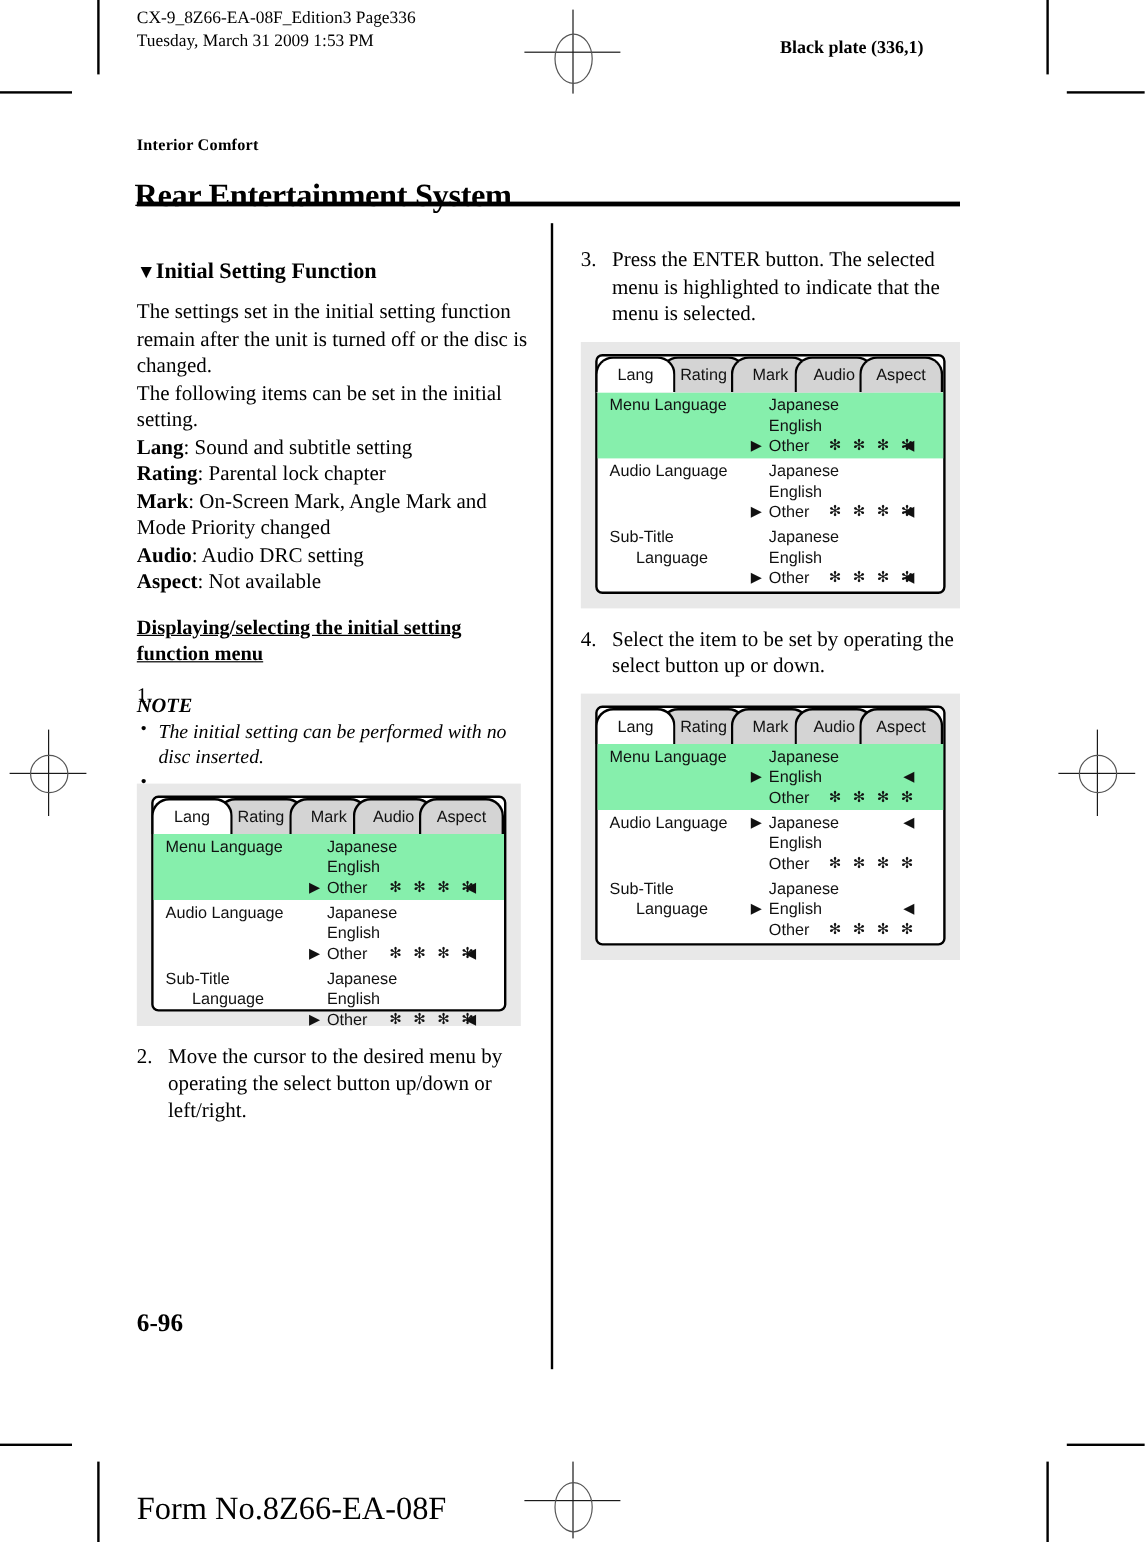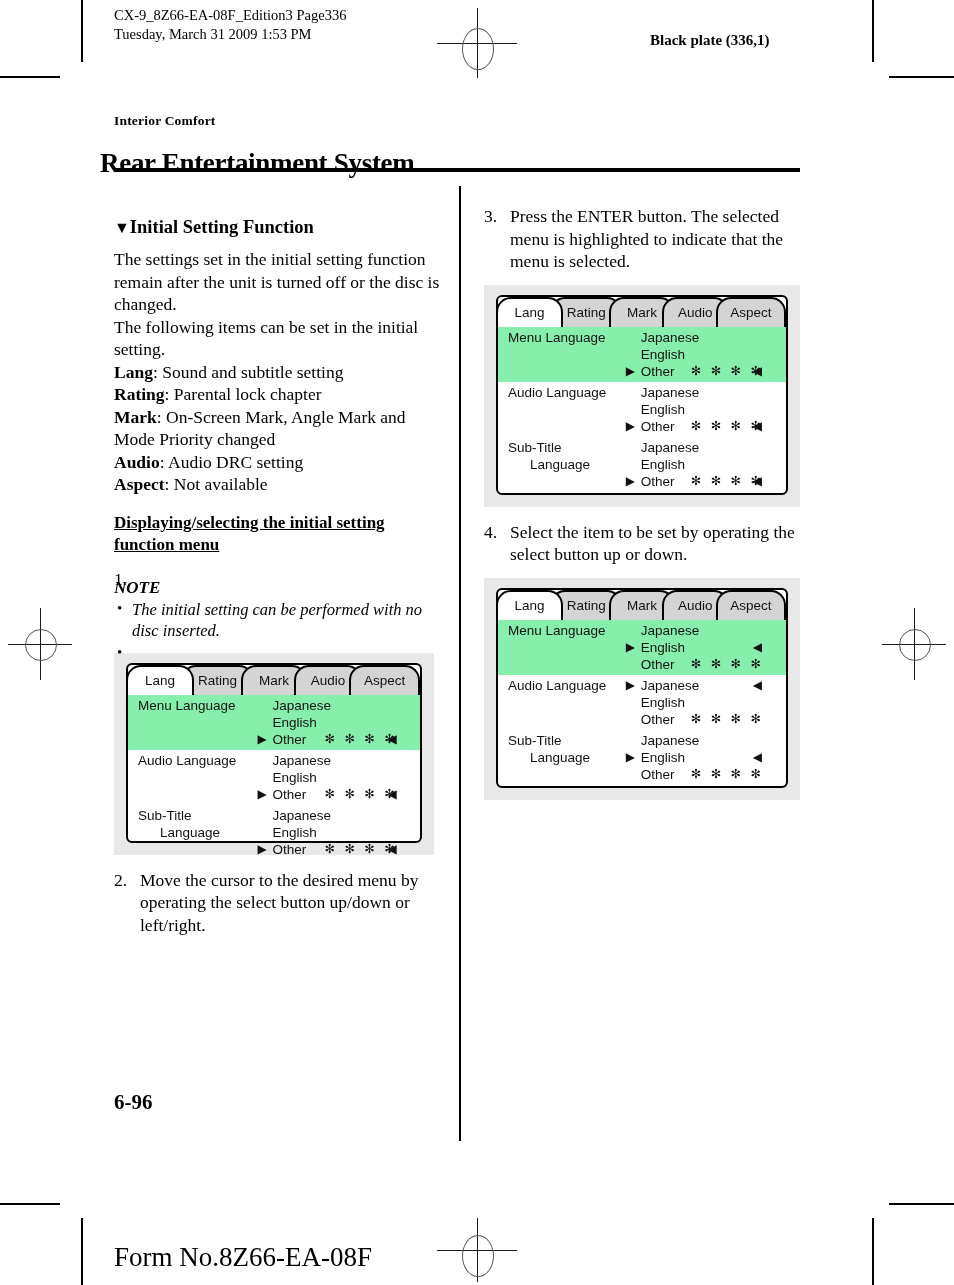--- a/index.html
+++ b/index.html
@@ -44,21 +44,21 @@
   .kicker {
     position: absolute;
     left: 114px; top: 113px;
     font-size: 13.5px;
     font-weight: bold;
     letter-spacing: 0.2px;
     font-family: "Liberation Serif", serif;
   }
   .chapter-title {
     position: absolute;
-    left: 100px; top: 130px;
+    left: 112px; top: 130px;
     font-size: 27px;
     font-weight: bold;
     letter-spacing: -0.3px;
     font-family: "Liberation Serif", serif;
     text-align: right;
   }
   .header-rule {
     position: absolute;
     left: 114px; top: 168px;
     width: 686px; height: 4px;

